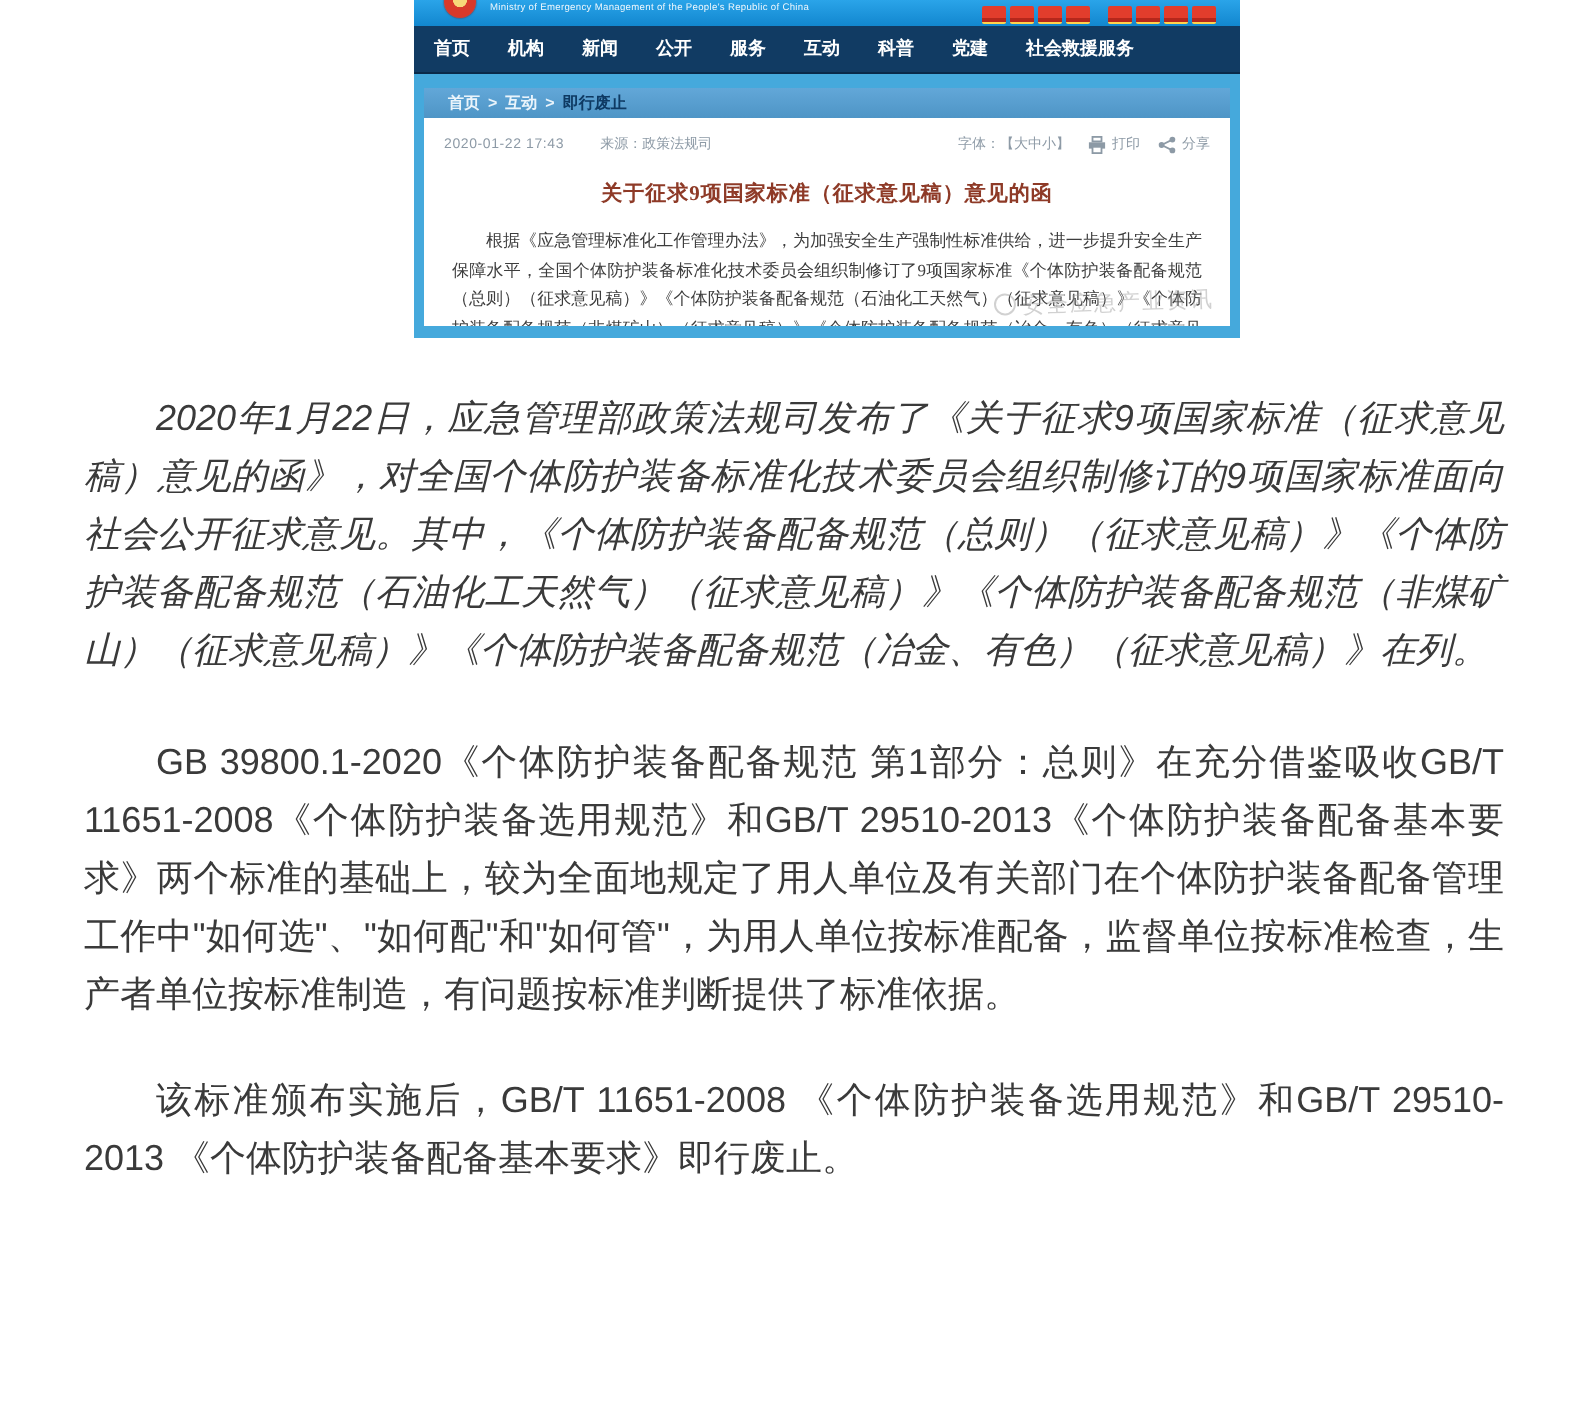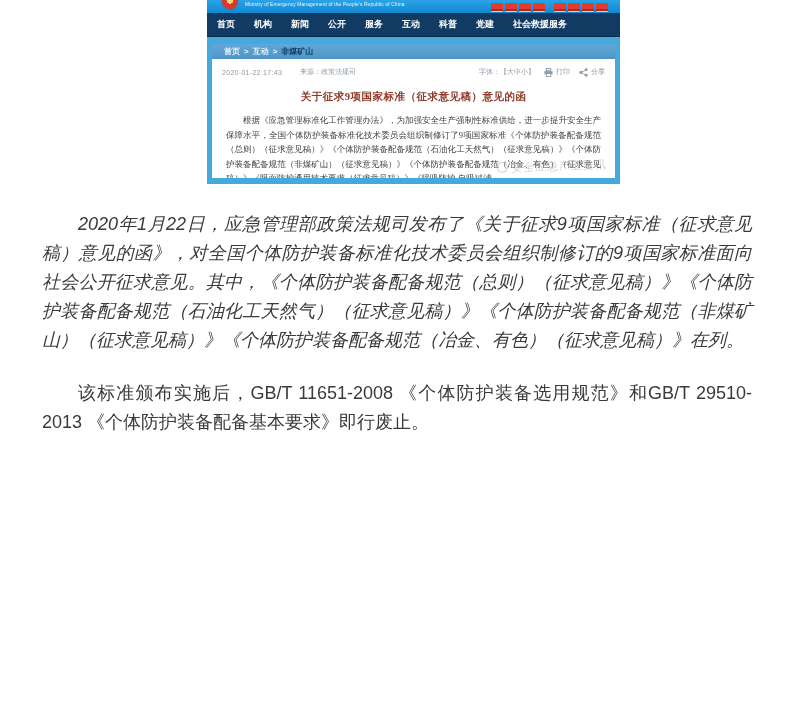--- a/index.html
+++ b/index.html
@@ -22,21 +22,21 @@
     border-radius:1px;box-shadow:inset 0 -2px 0 #b5271b;}
   .shot-nav{height:23px;background:#113b63;border-bottom:1px solid #0a2a49;display:flex;align-items:center;
     padding:0 10px;gap:0;}
   .shot-nav span{color:#ffffff;font-weight:bold;font-size:9px;white-space:nowrap;margin-right:19px;cursor:pointer;}
   .shot-nav span:last-child{margin-right:0;text-align:right;}
   .shot-blue{background:#45a9dc;padding:7px 5px 6px;}
   .crumbbar{height:15px;background:linear-gradient(#62a7d8,#4e95c6);display:flex;align-items:center;
     padding:0 12px;font-size:8px;font-weight:bold;}
   .crumbbar .lt{color:#eaf4fb;margin-right:4px;}
   .crumbbar .cur{color:#0e3a63;}
-  .panel{background:#ffffff;height:119px;position:relative;overflow:hidden;}
+  .panel{background:#ffffff;height:104px;position:relative;overflow:hidden;}
   .meta{display:flex;align-items:center;padding:8px 10px 0;font-size:7px;color:#8d9aa6;}
   .meta .date{letter-spacing:.3px;}
   .meta .src{margin-left:18px;}
   .meta .right{margin-left:auto;display:flex;align-items:center;gap:9px;color:#8d9aa6;}
   .mico{display:inline-block;vertical-align:middle;}
   .meta .tool{display:flex;align-items:center;gap:3px;cursor:pointer;}
   .shot-title{margin-top:13px;text-align:center;font-family:"Liberation Serif","DejaVu Serif",serif;
     font-weight:bold;font-size:10.5px;color:#8e3a27;letter-spacing:.5px;}
   .shot-body{margin:9px 14px 0;font-family:"Liberation Serif","DejaVu Serif",serif;
     font-size:8.5px;line-height:14.5px;color:#3d3d3d;text-indent:2em;text-align:justify;}
@@ -88,21 +88,21 @@
     <span>社会救援服务</span>
   </div>
 
   <div class="shot-blue">
 
     <div class="crumbbar">
       <span class="lt">首页</span>
       <span class="lt">&gt;</span>
       <span class="lt">互动</span>
       <span class="lt">&gt;</span>
-      <span class="cur">非煤矿山</span>
+      <span class="cur">即行废止</span>
     </div>
 
     <div class="panel">
 
       <div class="meta">
         <span class="date">2020-01-22 17:43</span>
         <span class="src">来源：政策法规司</span>
         <span class="right">
           <span>字体：【大中小】</span>
           <span class="tool">
@@ -132,14 +132,15 @@
       <div class="wmark">
         <span class="ring"></span><span>安全应急产业资讯</span>
       </div>
 
     </div>
   </div>
 </div>
 
 <div class="article">
   <p class="p1">2020年1月22日，应急管理部政策法规司发布了《关于征求9项国家标准（征求意见稿）意见的函》，对全国个体防护装备标准化技术委员会组织制修订的9项国家标准面向社会公开征求意见。其中，《个体防护装备配备规范（总则）（征求意见稿）》《个体防护装备配备规范（石油化工天然气）（征求意见稿）》《个体防护装备配备规范（非煤矿山）（征求意见稿）》《个体防护装备配备规范（冶金、有色）（征求意见稿）》在列。</p>
+  <p class="p2">GB 39800.1-2020《个体防护装备配备规范 第1部分：总则》在充分借鉴吸收GB/T 11651-2008《个体防护装备选用规范》和GB/T 29510-2013《个体防护装备配备基本要求》两个标准的基础上，较为全面地规定了用人单位及有关部门在个体防护装备配备管理工作中"如何选"、"如何配"和"如何管"，为用人单位按标准配备，监督单位按标准检查，生产者单位按标准制造，有问题按标准判断提供了标准依据。</p>
   <p class="p3">该标准颁布实施后，GB/T 11651-2008 《个体防护装备选用规范》和GB/T 29510-2013 《个体防护装备配备基本要求》即行废止。</p>
 </div>
 
 </body></html>

